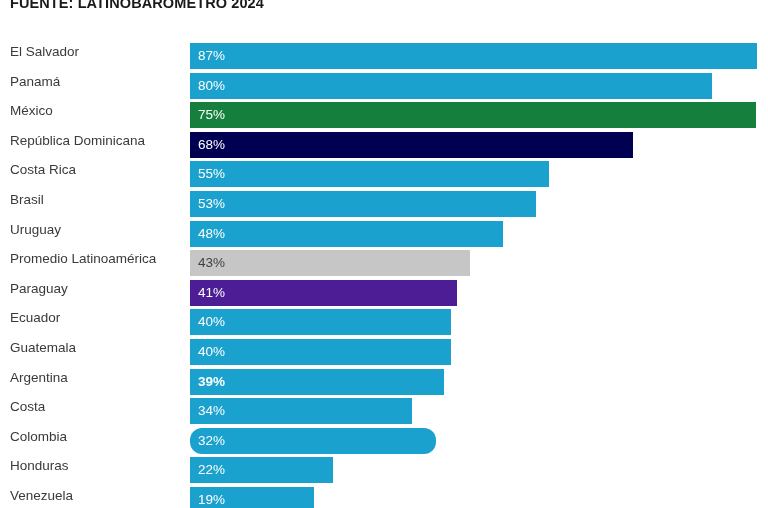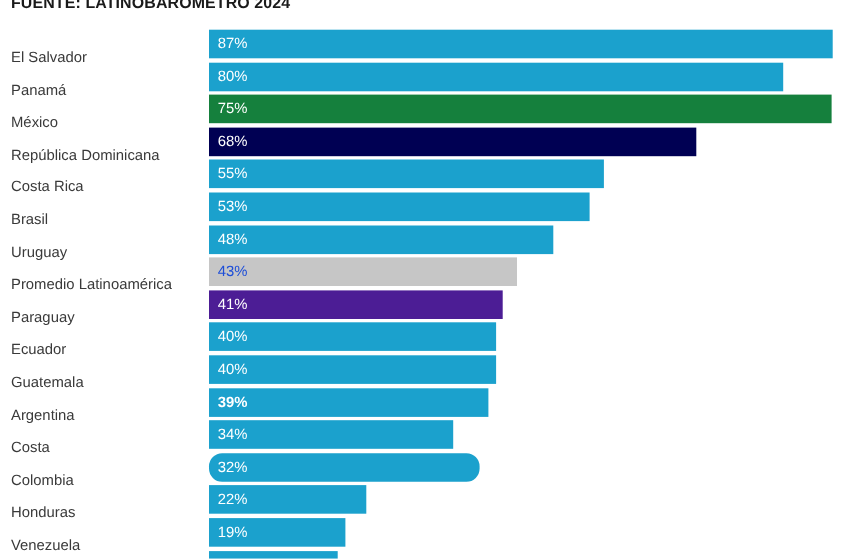--- a/index.html
+++ b/index.html
@@ -61,21 +61,21 @@
     font-size: 13.5px;
     color: #3a3a3a;
     white-space: nowrap;
     overflow: hidden;
     margin-top: 12px;
   }
 
   .bar-track {
     position: absolute;
     left: 190px;
-    top: 0;
+    top: 16px;
     right: 0;
     height: 26px;
   }
 
   .bar {
     position: relative;
     height: 26px;
     box-sizing: border-box;
     display: block;
   }
@@ -85,21 +85,21 @@
     left: 8px;
     top: 0;
     height: 26px;
     line-height: 26px;
     font-size: 13.5px;
     color: #ffffff;
     white-space: nowrap;
   }
 
   .bar.gray .bar-value {
-    color: #1d4ed8;
+    color: #404040;
   }
 
   
   .chart-row.partial {
     height: 26px;
     overflow: hidden;
   }
 </style>
 </head>
 <body>

